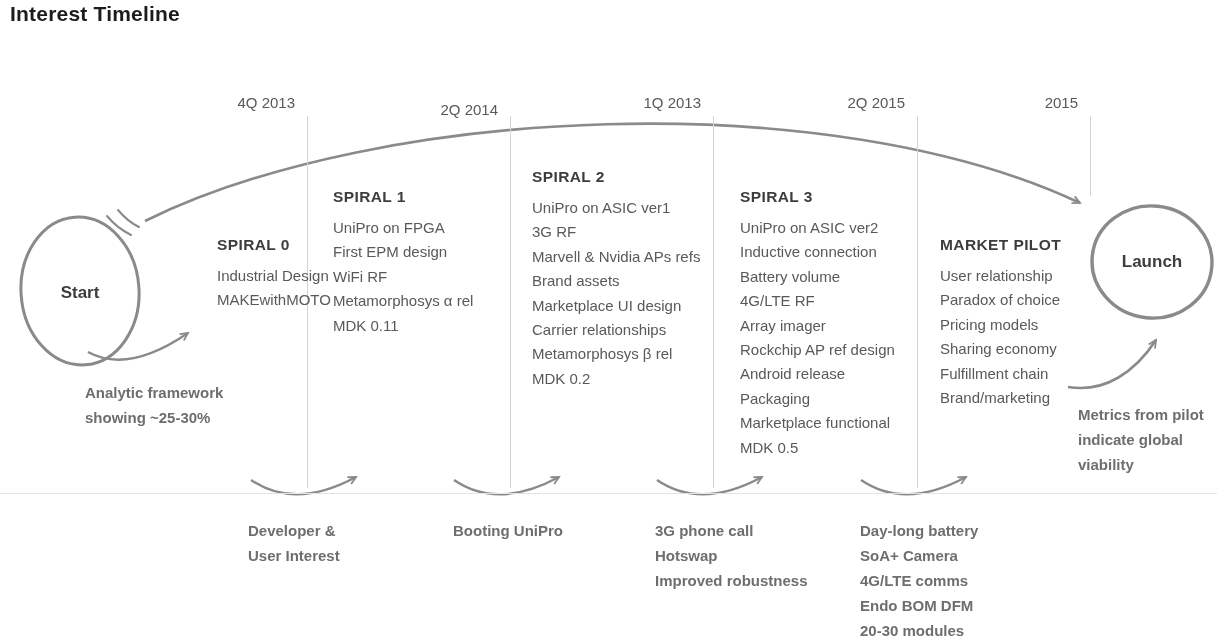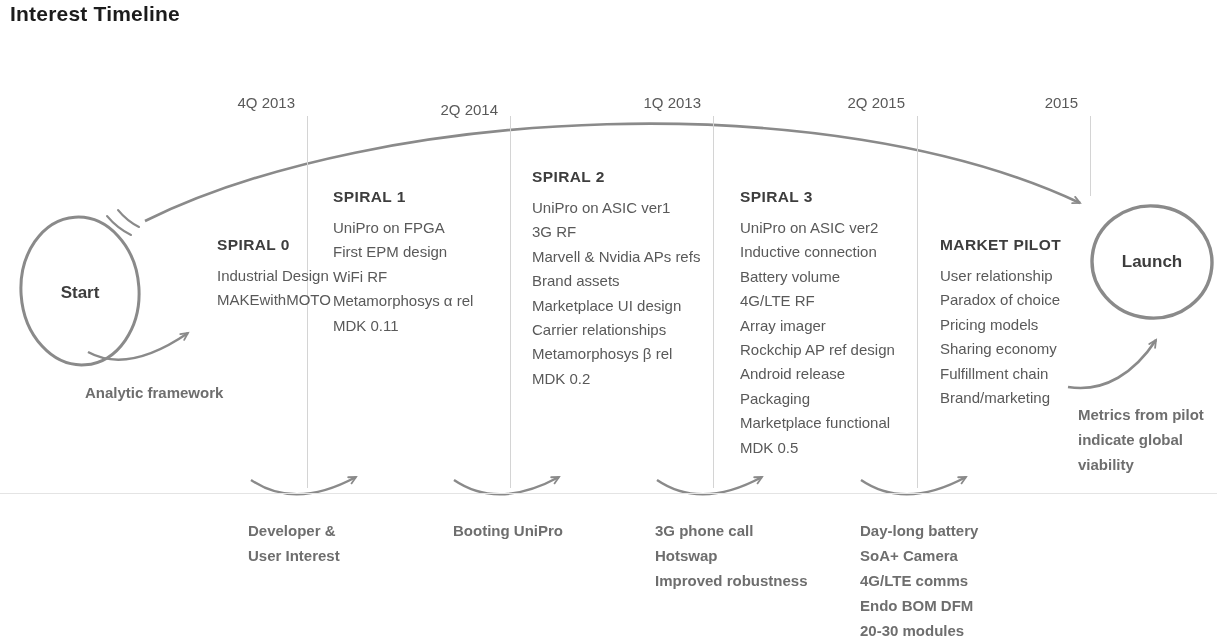--- a/index.html
+++ b/index.html
@@ -126,20 +126,21 @@
       <div class="phase-item">Paradox of choice</div>
       <div class="phase-item">Pricing models</div>
       <div class="phase-item">Sharing economy</div>
       <div class="phase-item">Fulfillment chain</div>
       <div class="phase-item">Brand/marketing</div>
     </div>
   </div>
 <div id="annotations">
     <div class="annotation" style="left: 85px; top: 380px;">
       <div class="annotation-line">Analytic framework</div>
+      <div class="annotation-line">showing ~25-30%</div>
     </div>
     <div class="annotation" style="left: 248px; top: 518px;">
       <div class="annotation-line">Developer &amp;</div>
       <div class="annotation-line">User Interest</div>
     </div>
     <div class="annotation" style="left: 453px; top: 518px;">
       <div class="annotation-line">Booting UniPro</div>
     </div>
     <div class="annotation" style="left: 655px; top: 518px;">
       <div class="annotation-line">3G phone call</div>

